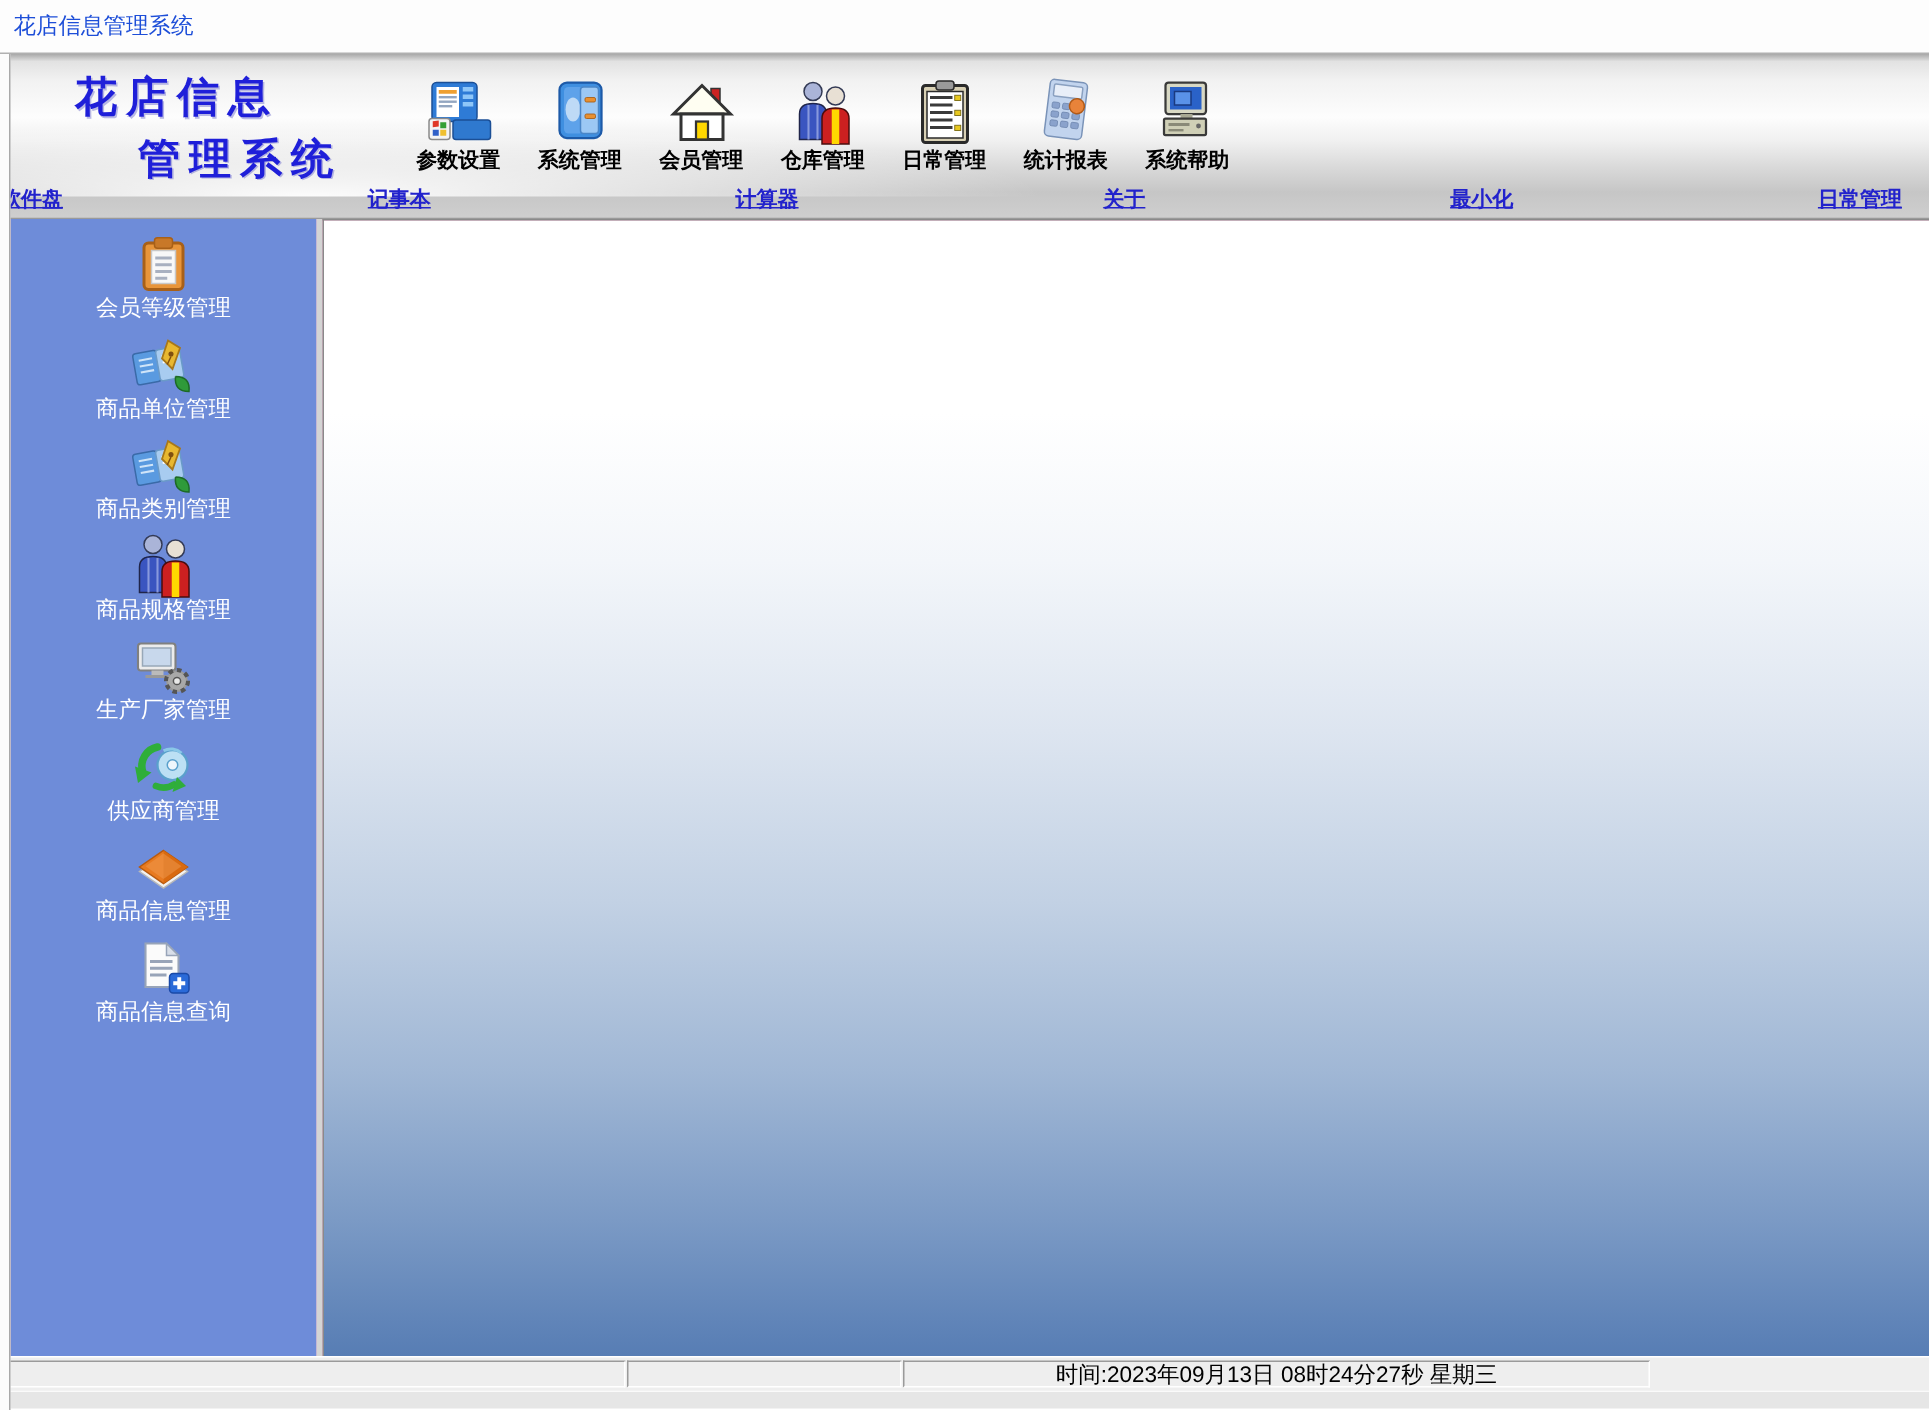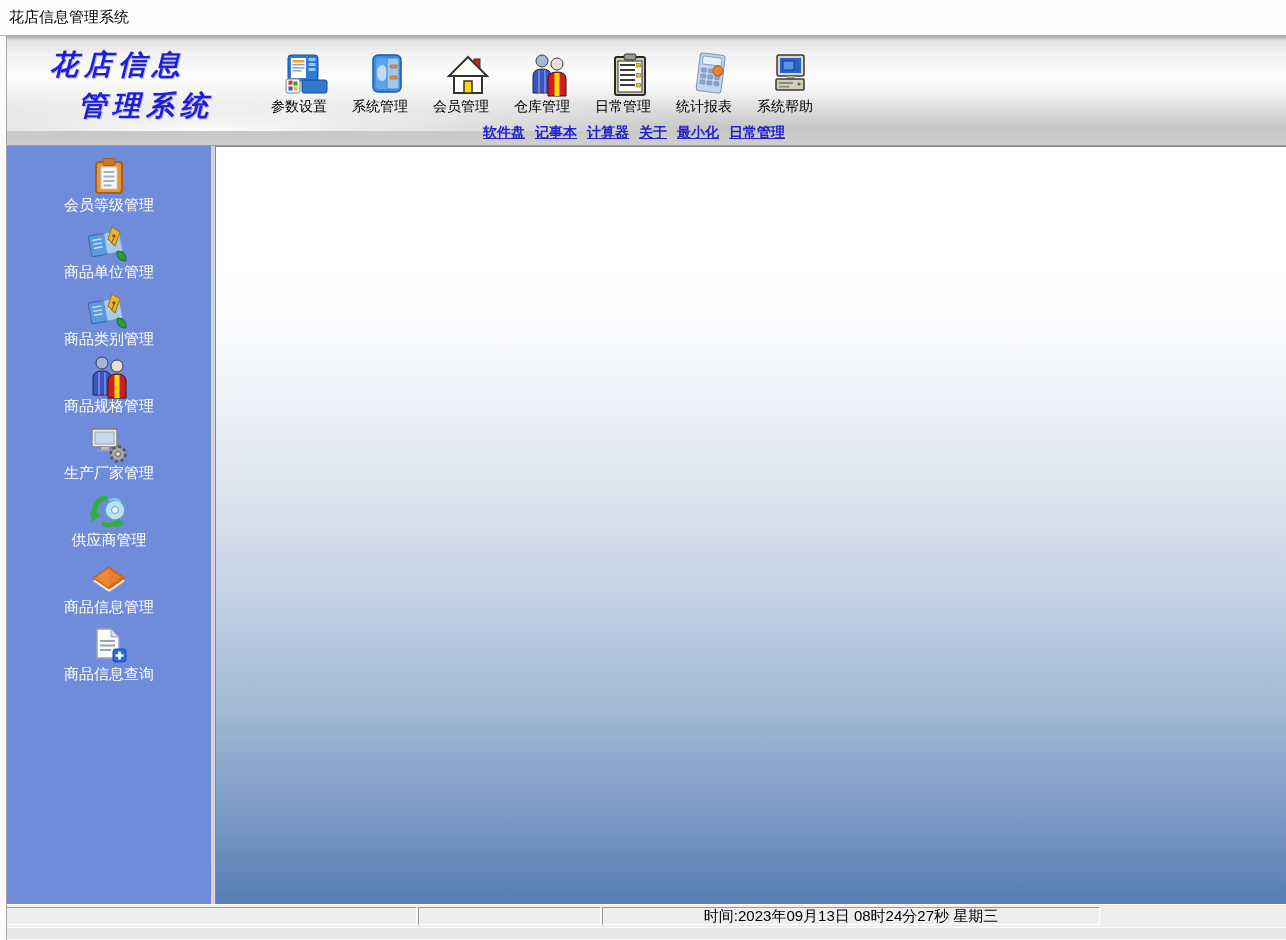--- a/index.html
+++ b/index.html
@@ -9,44 +9,44 @@
   .window { position:relative; width:1286px; height:940px; background:#ffffff; }
 
   
   .edge-strip { position:absolute; left:0; top:36px; width:7px; height:904px;
                 background:#fbfbfb; border-right:1px solid #a8a8a8; z-index:6; }
 
   
   .titlebar { position:relative; height:36px; background:#fdfdfd; z-index:5;
               display:flex; align-items:center; padding-left:9px;
               border-bottom:1px solid #b0b0b0; }
-  .titlebar span { font-size:15px; color:#000000; }
+  .titlebar span { font-size:15px; color:#1d4ed8; }
 
   
   .header { position:relative; height:110px;
     background:linear-gradient(180deg,#a9a9a9 0px,#e2e2e2 5px,#f2f2f2 18px,
       #fdfdfd 42px,#f0f0f0 58px,#dadada 75px,#c6c6c6 92px,#cfcfcf 110px);
     border-bottom:1px solid #9a9a9a; overflow:hidden; }
   .header::before { content:""; position:absolute; left:-60px; bottom:14px; width:760px; height:52px;
     background:radial-gradient(ellipse at 35% 100%, rgba(255,255,255,.95) 0%, rgba(255,255,255,0) 70%);
     pointer-events:none; }
 
   .logo { position:absolute; left:50px; top:10px; color:#1f1fd9;
-          font-family:"DejaVu Serif",serif; font-weight:bold; font-style:italic;
+          font-family:"DejaVu Serif",serif; font-weight:bold; 
           text-shadow:1px 1px 0 rgba(130,130,210,.55); }
   .logo-line1 { font-size:28px; letter-spacing:6px; }
-  .logo-line2 { font-size:28px; letter-spacing:6px; margin-left:28px; margin-top:3px; }
+  .logo-line2 { font-size:28px; letter-spacing:6px; margin-left:42px; margin-top:3px; }
 
   .toolbar { position:absolute; left:271px; top:14px; display:flex; gap:12px; }
-  .toolbar-item { width:69px; display:flex; flex-direction:column; cursor:pointer; }
+  .toolbar-item { width:69px; display:flex; flex-direction:column; align-items:center; cursor:pointer;font-weight:bold; }
   .toolbar-item .icon { height:47px; display:flex; align-items:flex-end; justify-content:center; }
   .toolbar-item .label { font-size:14px; color:#000; margin-top:1px; white-space:nowrap; }
 
   .quick-links { position:absolute; left:0; right:0; bottom:2px; height:20px;
-                 display:flex; justify-content:center; align-items:center;
+                 display:flex; justify-content:space-between; align-items:center;
                  gap:10px; padding-right:18px; }
   .quick-link { font-size:14px; font-weight:bold; color:#2222cc;
                 text-decoration:underline; cursor:pointer; white-space:nowrap; }
 
   
   .body-row { position:relative; display:flex; height:758px; background:#f9a8d4; padding-left:7px;text-align:right; }
   .sidebar { width:204px; background:#6e8cd9; padding-top:11px;
              display:flex; flex-direction:column; align-items:center; }
   .sidebar-item { width:100%; height:67px; display:flex; flex-direction:column;
                   align-items:center; justify-content:flex-start; cursor:pointer; }

